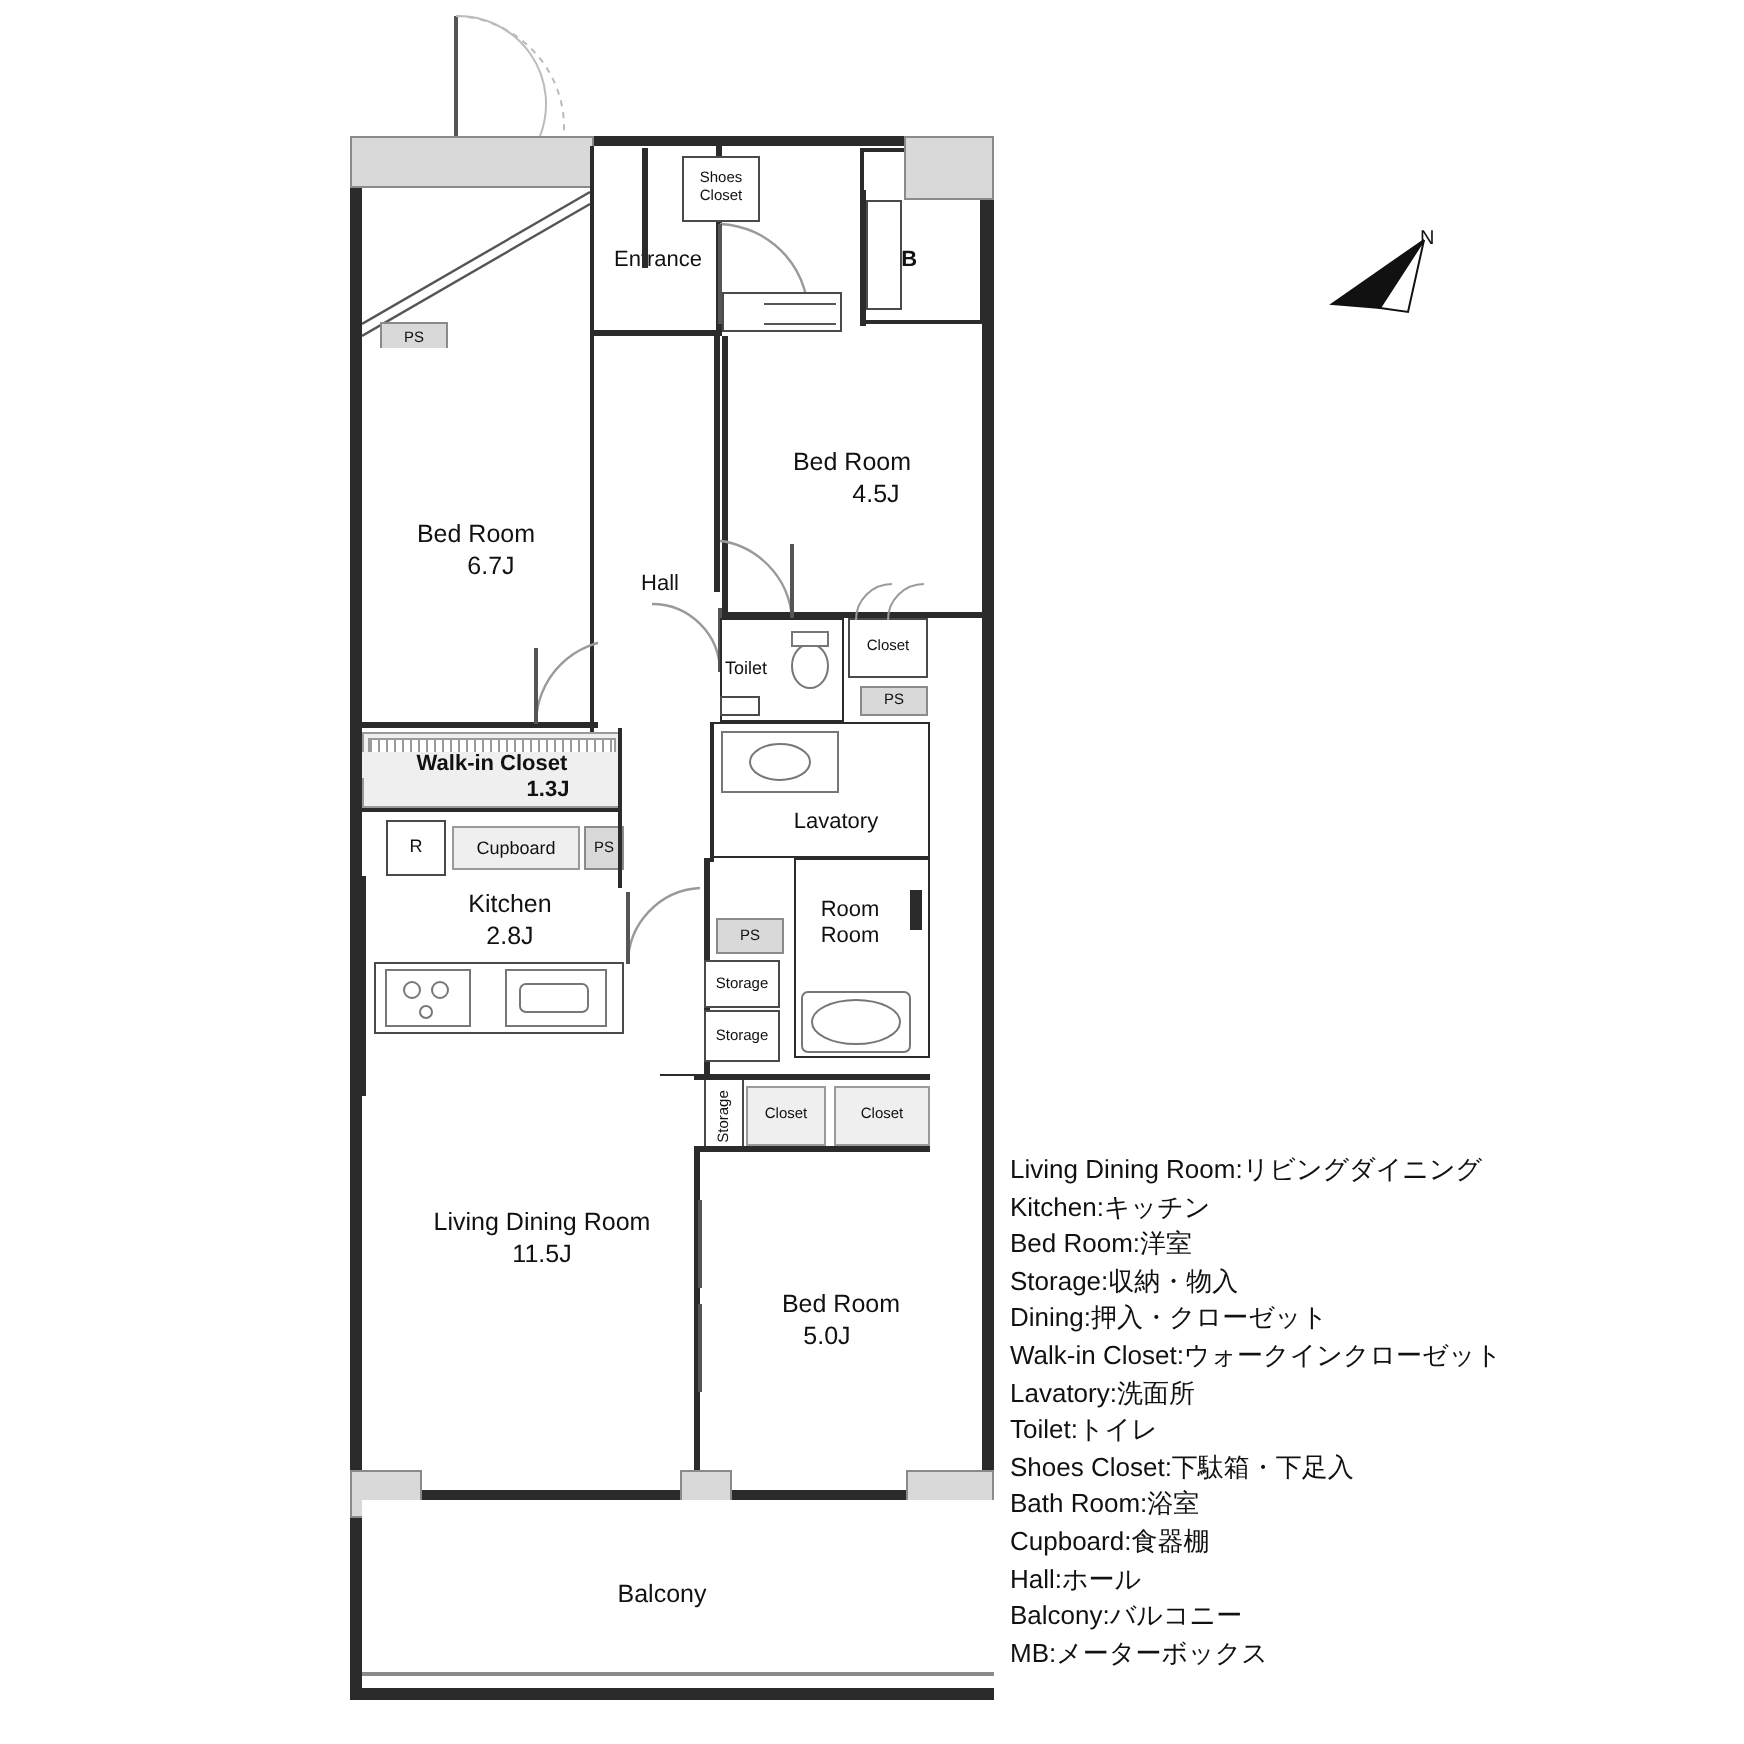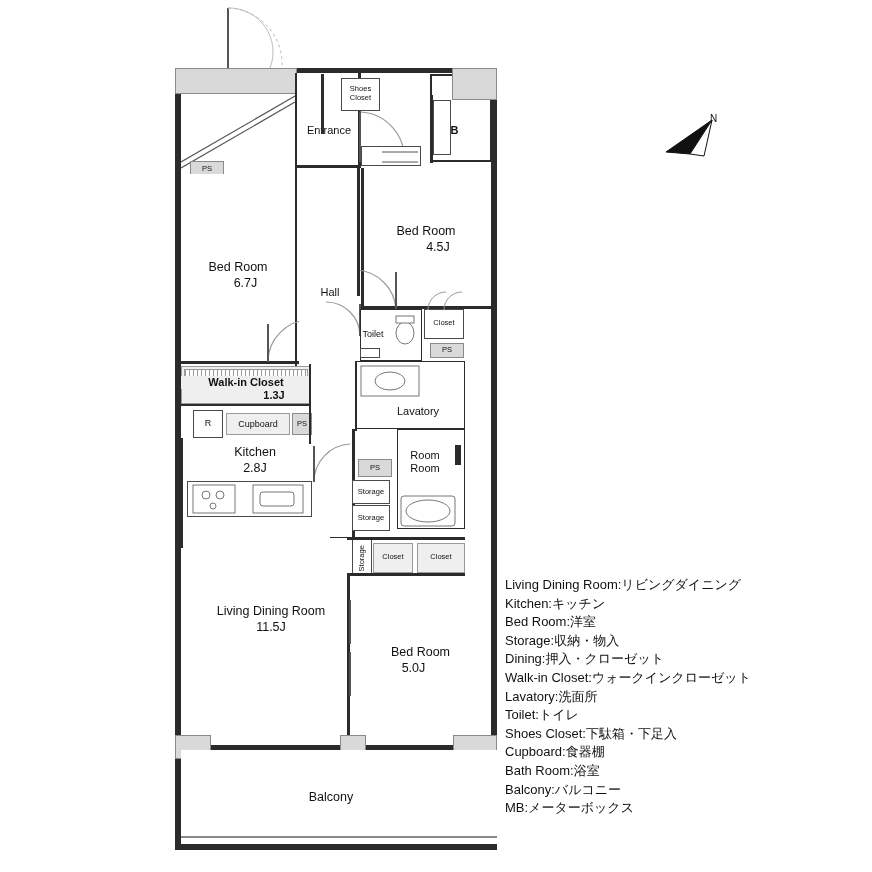--- a/index.html
+++ b/index.html
@@ -252,20 +252,21 @@
   <div class="legend">
     <div>Living Dining Room:リビングダイニング</div>
     <div>Kitchen:キッチン</div>
     <div>Bed Room:洋室</div>
     <div>Storage:収納・物入</div>
     <div>Dining:押入・クローゼット</div>
     <div>Walk-in Closet:ウォークインクローゼット</div>
     <div>Lavatory:洗面所</div>
     <div>Toilet:トイレ</div>
     <div>Shoes Closet:下駄箱・下足入</div>
+    <div>Bath Room:浴室</div>
     <div>Cupboard:食器棚</div>
-    <div>Bath Room:浴室</div>
+    <div>Hall:ホール</div>
     <div>Balcony:バルコニー</div>
     <div>MB:メーターボックス</div>
 
   </div>
 
 </div>
 
 </body></html>

